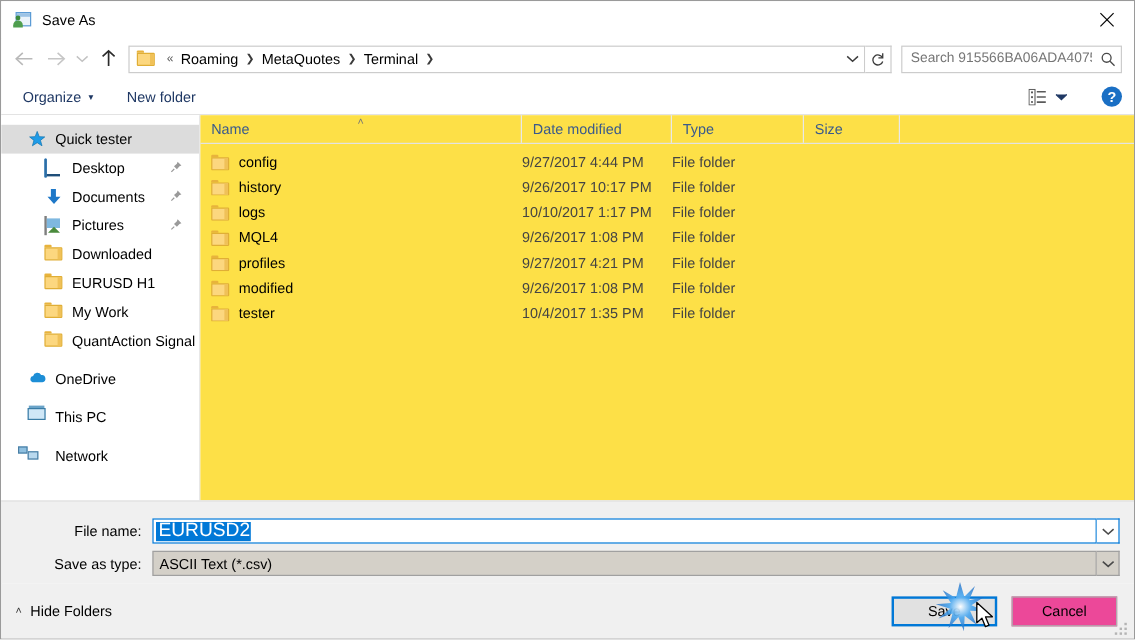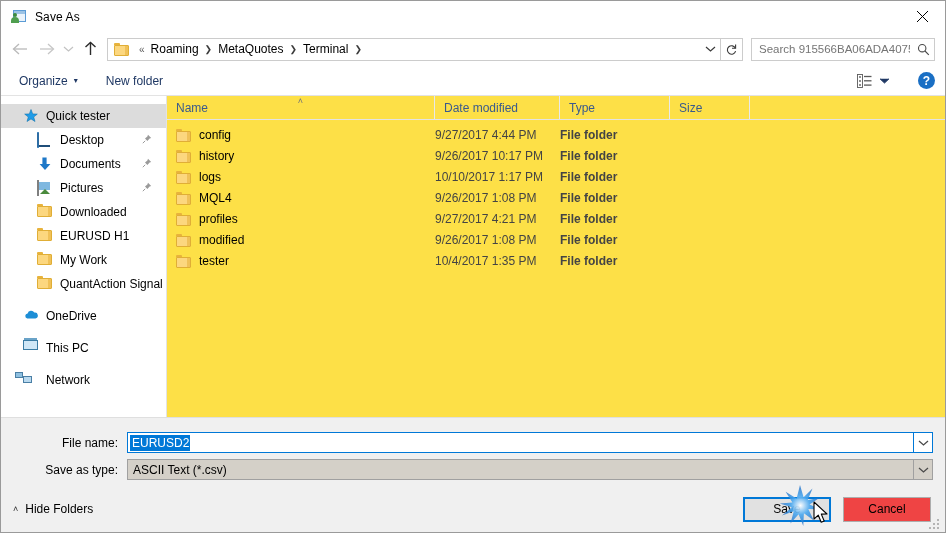--- a/index.html
+++ b/index.html
@@ -377,21 +377,21 @@
     align-items: center;
     font-size: 12px;
     color: #000000;
   }
   .cell {
     display: flex; align-items: center;
     overflow: hidden; white-space: nowrap;
   }
   .cell.c-name { width: 268px; flex: 0 0 268px; padding-left: 9px; align-items: flex-end; }
   .cell.c-date { width: 125px; flex: 0 0 125px; color: #444444; }
-  .cell.c-type { width: 110px; flex: 0 0 110px; color: #444444; font-weight: bold; }
+  .cell.c-type { width: 110px; flex: 0 0 110px; color: #444444; }
   .cell.c-size { width: 80px; flex: 0 0 80px; }
   .cell .fico { margin-right: 8px; flex: 0 0 15px; }
 
   
   .bottom {
     flex: 0 0 auto;
     background: #f0f0f0;
     border-top: 1px solid #dfdfdf;
     padding: 14px 12px 0 12px;
   }
@@ -411,21 +411,21 @@
   .fname-field {
     flex: 1 1 auto;
     height: 21px;
     background: #ffffff;
     border: 1px solid #0078d7;
     display: flex;
     align-items: center;
     padding-left: 2px;
   }
   .fname-val {
-    font-size: 12px;
+    font-size: 16px;
     background: #0078d7;
     color: #ffffff;
     padding: 1px 1px 1px 2px;
     line-height: 14px;
   }
   .ftype-field {
     flex: 1 1 auto;
     height: 21px;
     background: #d4d0c8;
     border: 1px solid #a0a0a0;
@@ -465,21 +465,21 @@
   }
   .footer-spacer { flex: 1 1 auto; }
   .btn {
     width: 88px;
     height: 25px;
     font-size: 12px;
     color: #000000;
     display: flex;
     align-items: center;
     justify-content: center;
-    background: #ef4444;
+    background: #ec4899;
     border: 1px solid #adadad;
   }
   .btn.primary {
     background: #e1e1e1;
     border: 2px solid #0078d7;
     margin-right: 12px;
   }
   .grip {
     position: absolute;
     right: 4px;

